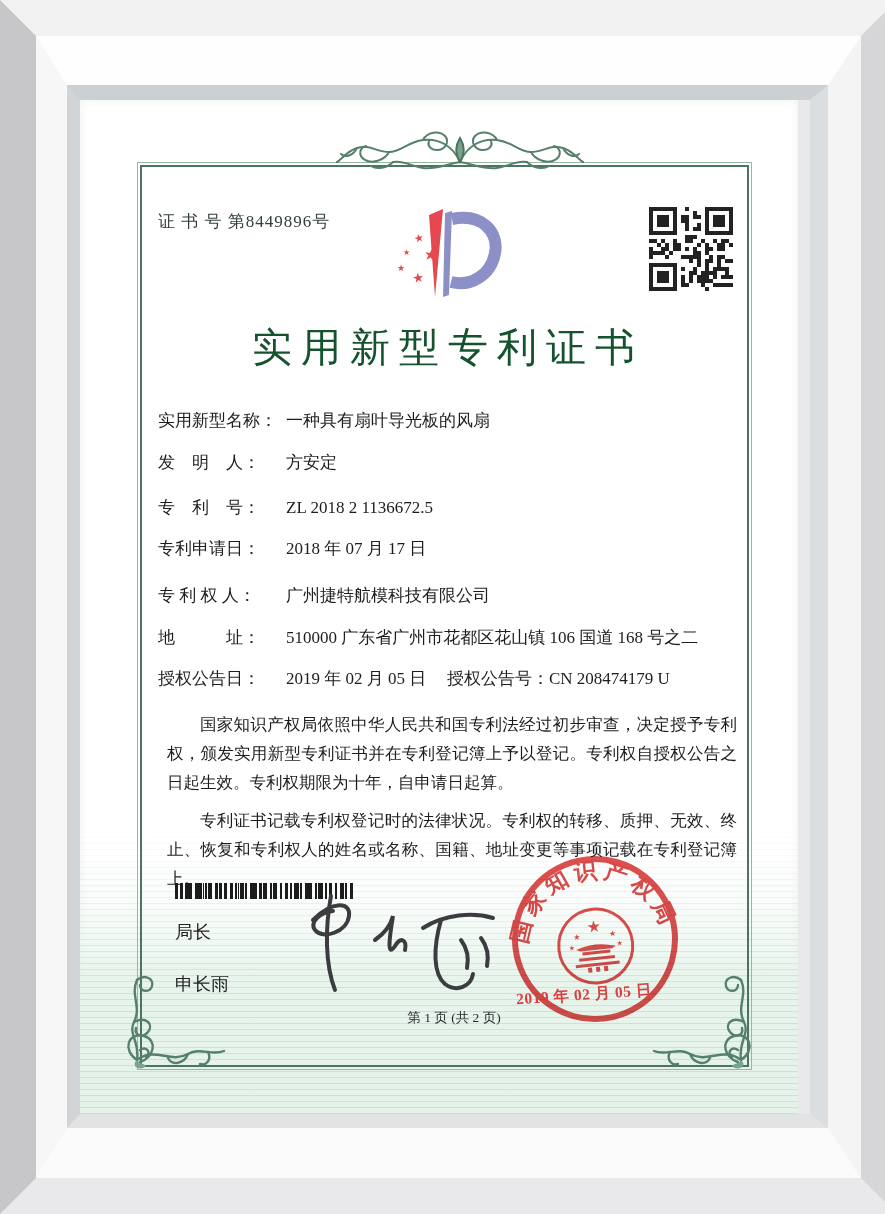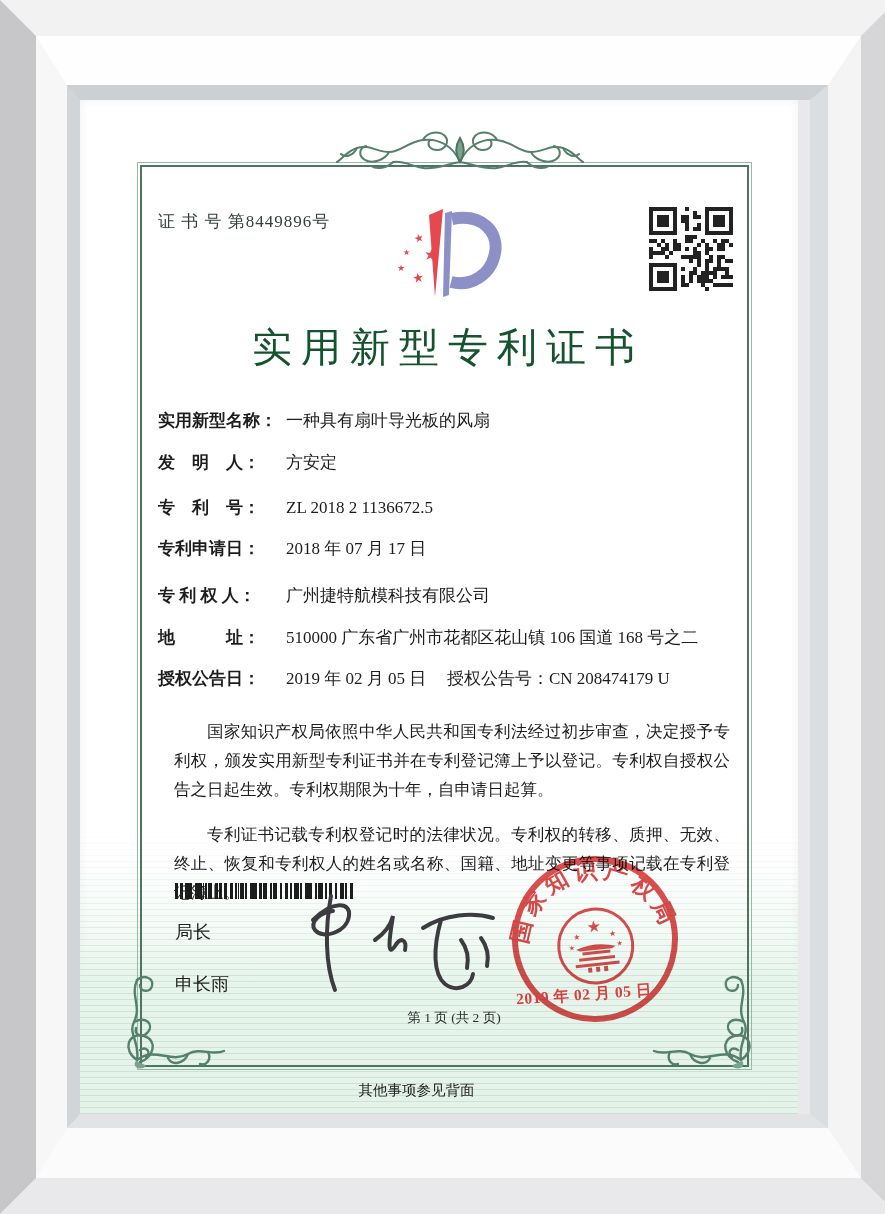--- a/index.html
+++ b/index.html
@@ -27,25 +27,25 @@
   .gborder{position:absolute;left:57px;top:62px;width:613px;height:906px;
            border:1px solid #96b8a5;}
   .gborder .inner{position:absolute;inset:2px;border:2px solid #4c7461;}
   .orn{position:absolute;}
   
   .certno{position:absolute;left:78px;top:110px;font-size:17px;letter-spacing:1px;color:#33383б;
           color:#33403a;}
   .title{position:absolute;left:57px;width:613px;top:220px;text-align:center;text-indent:9px;
          font-size:40px;letter-spacing:9px;color:#14532d;font-weight:500;}
   .row{position:absolute;left:78px;width:600px;font-size:17px;color:#1d1d1f;white-space:nowrap;}
-  .row .lbl{display:inline-block;min-width:128px;font-weight:bold;}
+  .row .lbl{display:inline-block;min-width:128px;}
   .row .grant2{position:absolute;left:289px;top:0;}
   .paras{position:absolute;left:78px;top:601px;width:588px;font-size:16.5px;line-height:29px;
          text-align:justify;color:#1c1c1e;}
-  .paras p{margin:16px;text-indent:2em;}
+  .paras p{margin:9px;text-indent:2em;}
   .barcode{position:absolute;left:95px;top:783px;width:178px;height:16px;
            background-image:
              repeating-linear-gradient(90deg,#1c1c1c 0 2px,transparent 2px 5px),
              repeating-linear-gradient(90deg,#1c1c1c 0 1px,transparent 1px 7px),
              repeating-linear-gradient(90deg,#1c1c1c 0 3px,transparent 3px 11px);}
   .signer-title{position:absolute;left:95px;top:820px;font-size:18px;color:#222;}
   .signer-name{position:absolute;left:95px;top:854px;font-size:18px;color:#222;margin-top:18px;}
   .signature{position:absolute;left:195px;top:788px;width:260px;height:112px;}
   .seal{position:absolute;left:426px;top:750px;width:178px;height:178px;
         transform:rotate(-6deg);opacity:.92;mix-blend-mode:multiply;}
@@ -330,15 +330,14 @@
         <rect x="-18" y="11" width="36" height="3"></rect>
         <rect x="-22" y="17" width="44" height="3"></rect>
         <rect x="-10" y="21" width="4" height="5"></rect>
         <rect x="-2" y="21" width="4" height="5"></rect>
         <rect x="6" y="21" width="4" height="5"></rect>
       </g>
     </svg>
     <div class="seal-date">2019 年 02 月 05 日</div>
 
     <div class="pageno">第 1 页 (共 2 页)</div>
-    <div class="backnote">其他事项参见背面</div>
   </div>
 </div>
 
 </body></html>

